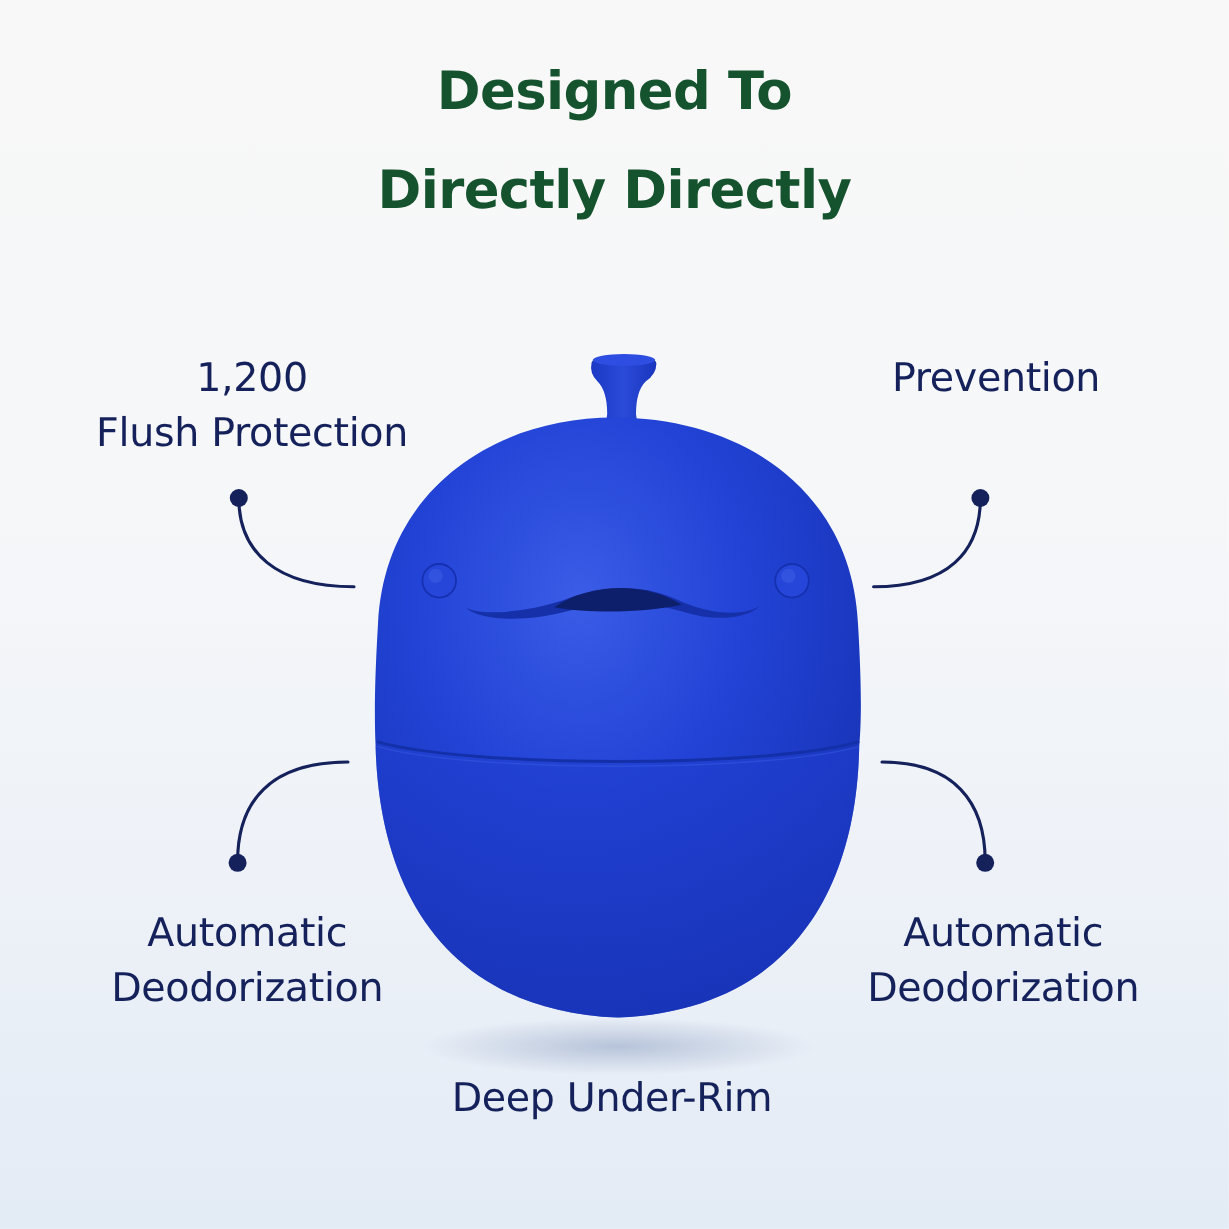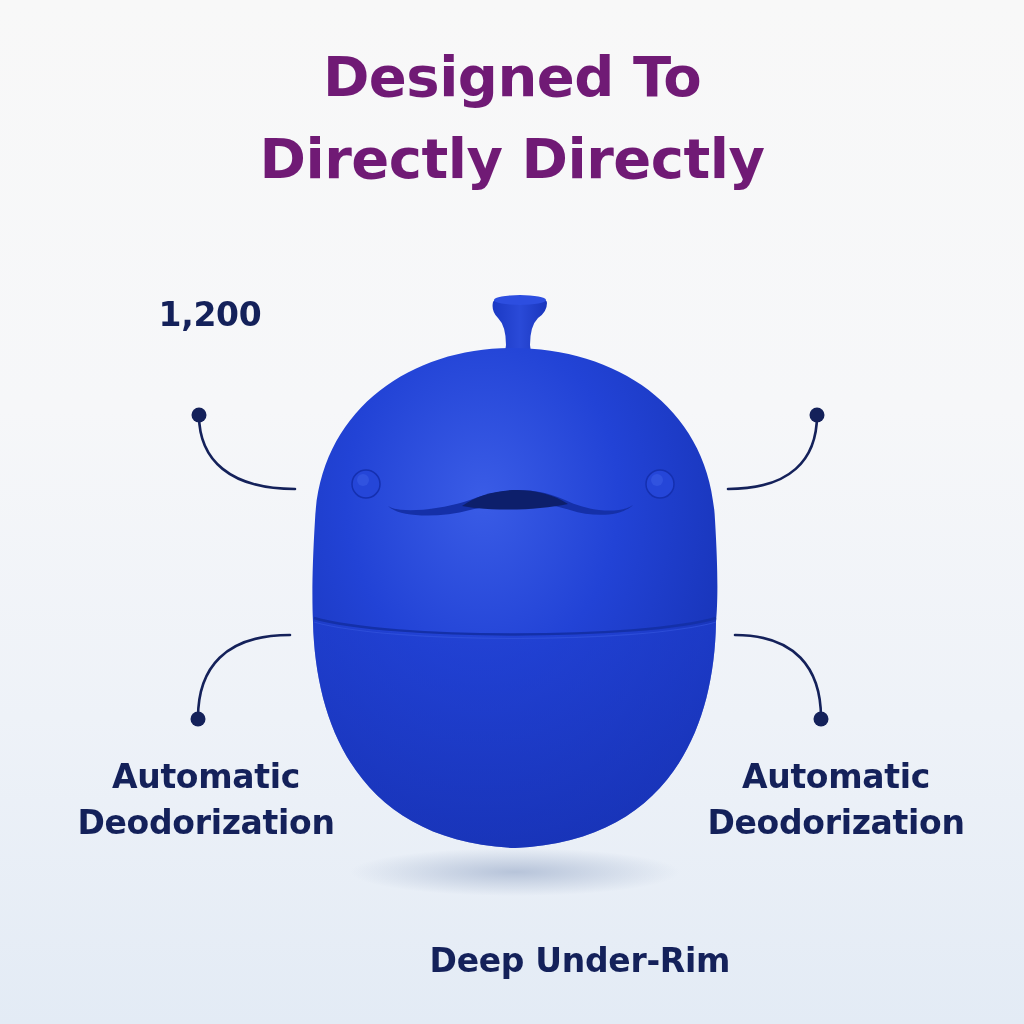--- a/index.html
+++ b/index.html
@@ -4,31 +4,31 @@
 <style>
   html, body { margin:0; padding:0; }
   body {
     width:1024px; height:1024px; overflow:hidden; position:relative;
     background: linear-gradient(180deg, #f8f8f8 0%, #f6f7f9 40%, #eef2f8 70%, #e3ebf5 100%);
     font-family: "DejaVu Sans", "Liberation Sans", sans-serif;
     color:#14215a;
   }
   .title {
     position:absolute; left:0; top:36px; width:1024px; text-align:center;
-    font-size:56px; line-height:82px; font-weight:bold; color:#701a75; letter-spacing:-0.5px;
+    font-size:44px; line-height:82px; font-weight:bold; color:#14532d; letter-spacing:-0.5px;
   }
   .label {
     position:absolute; font-size:33px; line-height:46px; text-align:center; color:#14215a;
-    font-weight:bold; letter-spacing:-0.3px;
+    font-weight:normal; letter-spacing:-0.3px;
   }
   #lbl-tl { left:50px; top:292px; width:320px; }
   #lbl-tr { left:680px; top:292px; width:300px; }
   #lbl-bl { left:46px; top:754px; width:320px; }
   #lbl-br { left:676px; top:754px; width:320px; }
-  #lbl-bottom { left:290px; top:938px; width:440px;text-align:right; }
+  #lbl-bottom { left:290px; top:892px; width:440px; }
   svg.overlay { position:absolute; left:0; top:0; }
 </style>
 </head>
 <body>
 
 <div class="title">
   <div>Designed To</div>
   <div>Directly Directly</div>
 </div>
 
@@ -101,23 +101,25 @@
   <g fill="#14215a">
     <circle cx="199" cy="415" r="7.5"></circle>
     <circle cx="817" cy="415" r="7.5"></circle>
     <circle cx="198" cy="719" r="7.5"></circle>
     <circle cx="821" cy="719" r="7.5"></circle>
   </g>
 </svg>
 
 <div class="label" id="lbl-tl">
   <div>1,200</div>
+  <div>Flush Protection</div>
 </div>
 
 <div class="label" id="lbl-tr">
+  <div>Prevention</div>
 </div>
 
 <div class="label" id="lbl-bl">
   <div>Automatic</div>
   <div>Deodorization</div>
 </div>
 
 <div class="label" id="lbl-br">
   <div>Automatic</div>
   <div>Deodorization</div>

